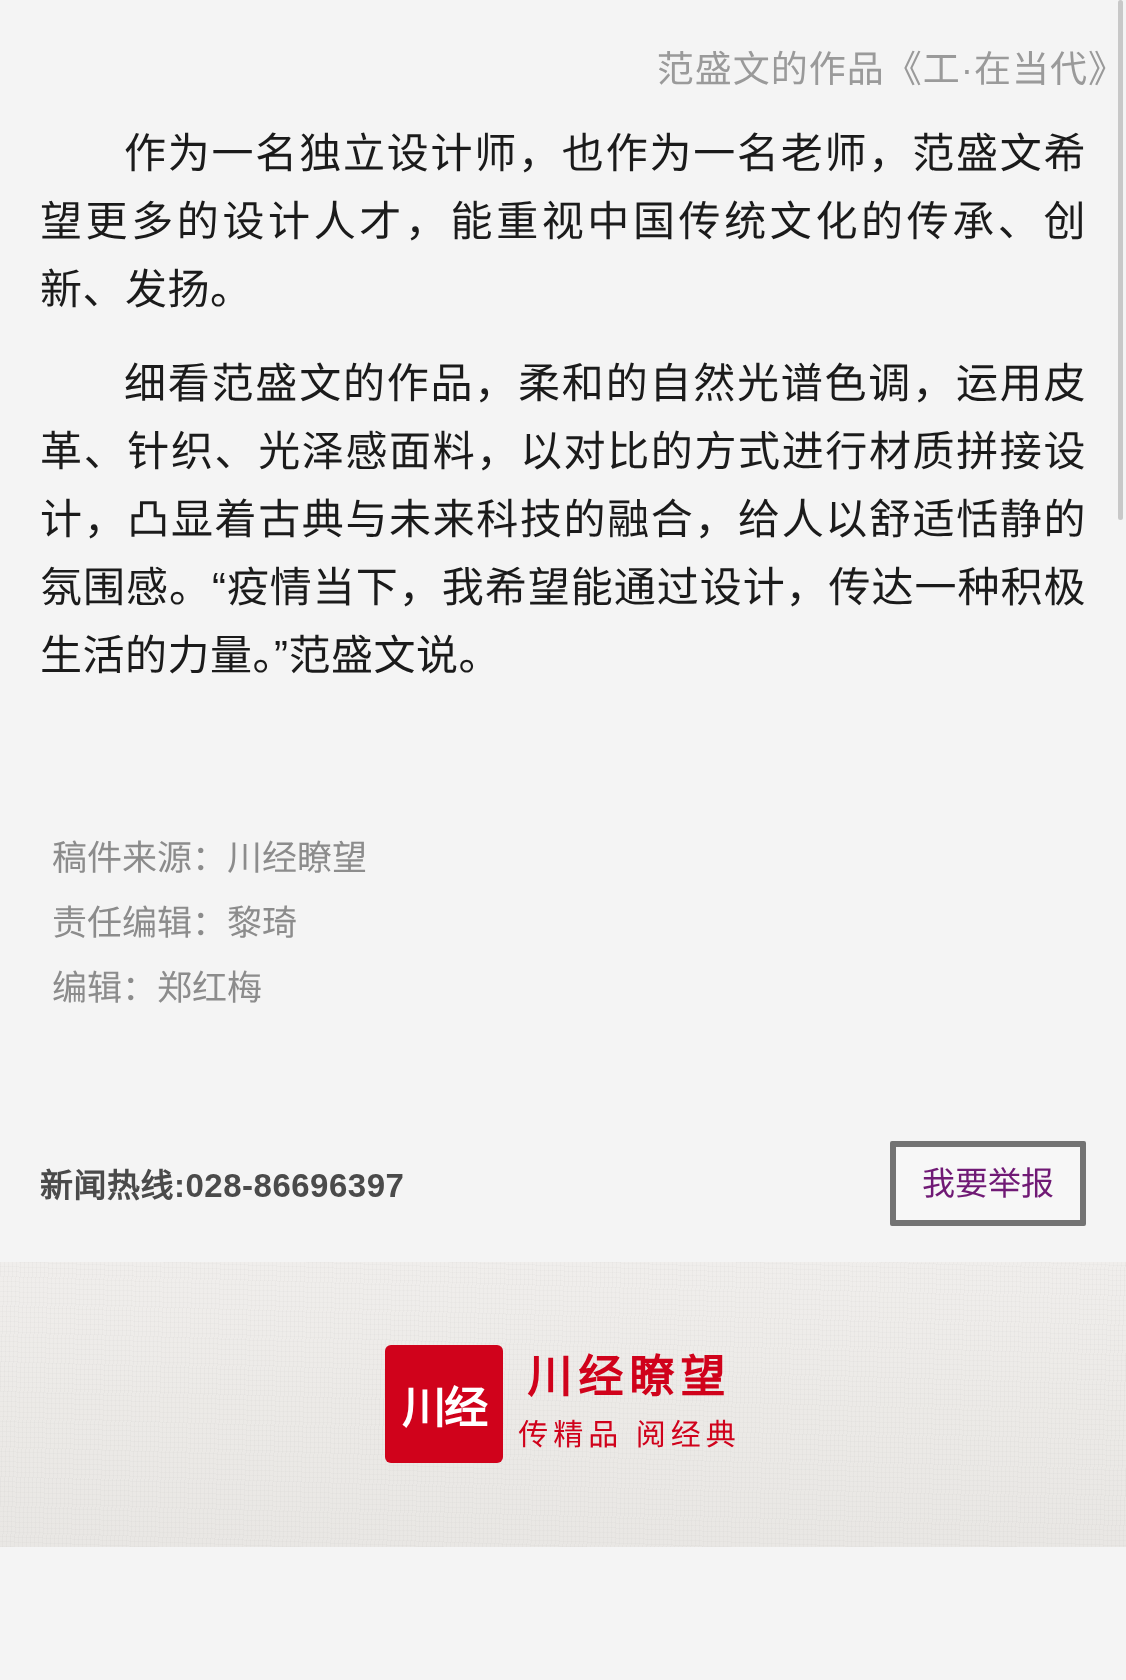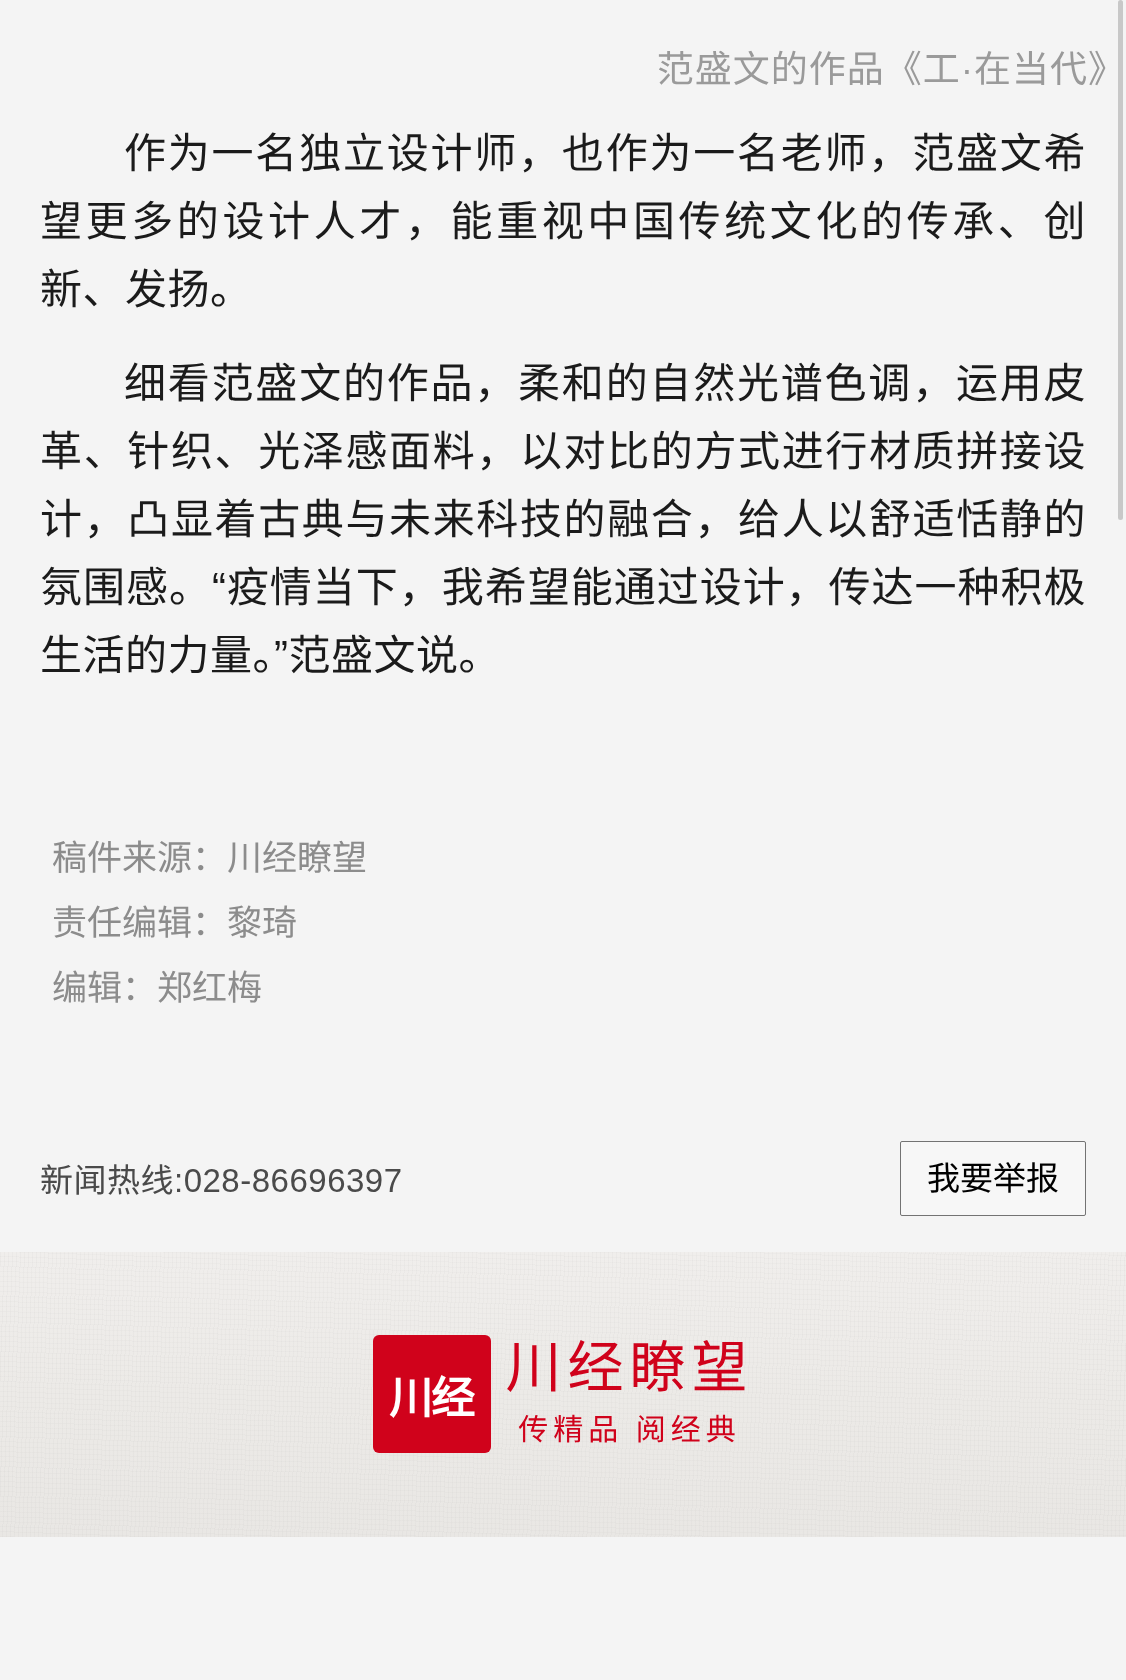--- a/index.html
+++ b/index.html
@@ -62,25 +62,26 @@
     padding: 0 40px 0 40px;
     box-sizing: border-box;
     display: flex;
     align-items: center;
     justify-content: space-between;
   }
   .hotline {
     color: #4a4a4a;
     font-size: 33px;
     letter-spacing: 0.5px;
+    font-weight: bold;
   }
   .report-btn {
-    border: 1px solid #737373;
+    border: 6px solid #737373;
     background: #f7f7f7;
-    color: #000000;
+    color: #701a75;
     font-size: 33px;
     padding: 20px 26px;
     border-radius: 2px;
     cursor: pointer;
     font-family: inherit;
     line-height: 1;
   }
   .banner {
     margin-top: 36px;
     width: 1126px;
@@ -113,22 +114,22 @@
     letter-spacing: -2px;
     font-family: "Liberation Serif", "DejaVu Serif", serif;
   }
   .logo-text {
     display: flex;
     flex-direction: column;
     align-items: center;
   }
   .logo-main {
     color: #d0021b;
-    font-size: 56px;
-    font-weight: normal;
+    font-size: 45px;
+    font-weight: bold;
     letter-spacing: 6px;
     line-height: 1.05;
     font-family: "Liberation Serif", "DejaVu Serif", serif;
   }
   .logo-sub {
     color: #d0021b;
     font-size: 30px;
     letter-spacing: 5px;
     margin-top: 8px;
     font-family: Liberation Serif, serif;

